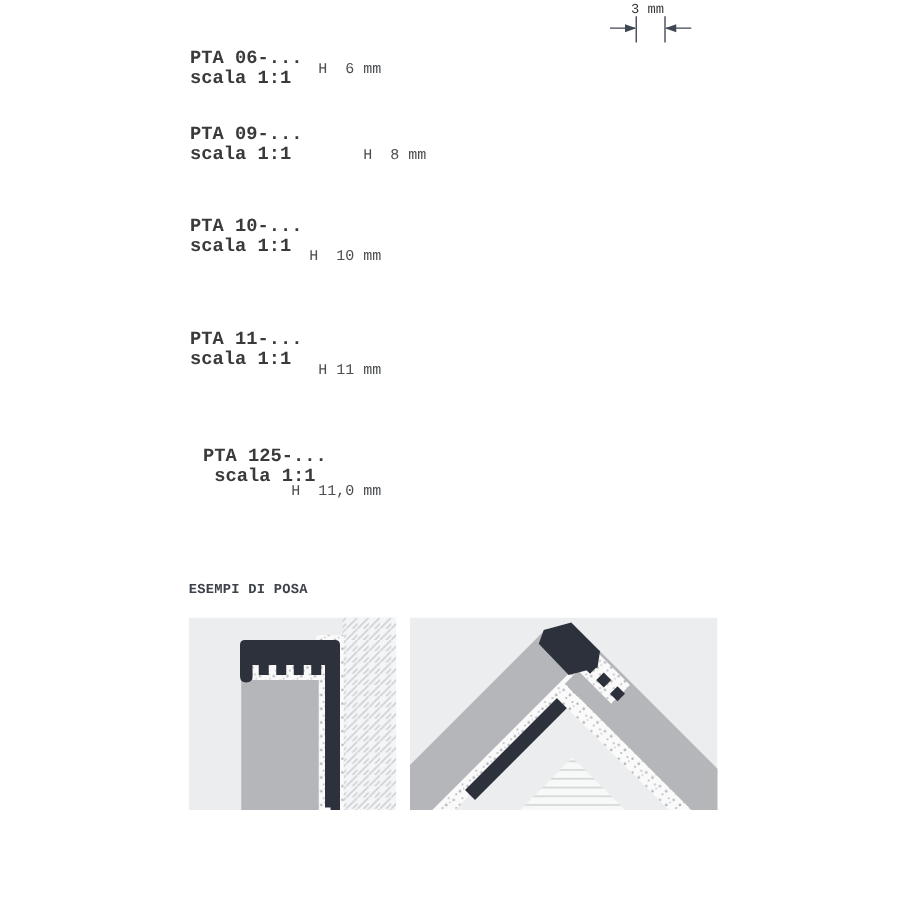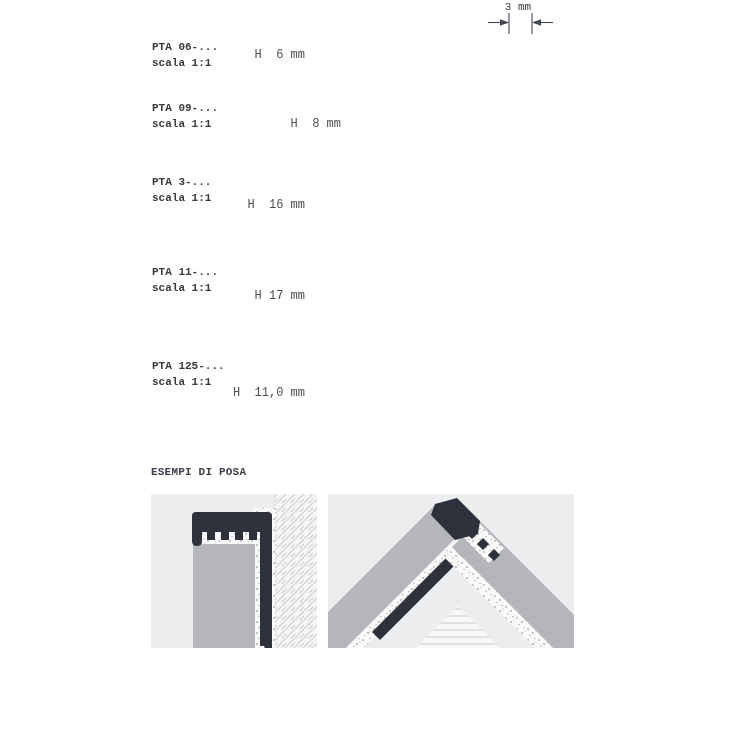--- a/index.html
+++ b/index.html
@@ -2,21 +2,21 @@
 <html><head>
 <meta charset="utf-8">
 <style>
   html,body{margin:0;padding:0;background:#ffffff;}
   #stage{
     position:relative;width:735px;height:648px;background:var(--c-page,#fff);
     font-family:Liberation Mono, monospace;overflow:hidden;margin-left:12px;
   }
   .prow-code{
     position:absolute;left:140px;width:120px;
-    font-size:11px;font-weight:700;color:var(--c-text,#3a3a3a);line-height:16px;
+    font-size:15px;font-weight:700;color:var(--c-text,#3a3a3a);line-height:16px;
   }
   .prow-h{
     position:absolute;left:180px;width:113px;text-align:right;
     font-size:12px;font-weight:400;color:var(--c-text2,#4c4f52);white-space:pre;
   }
   #examples-heading{
     position:absolute;left:139px;top:466px;
     font-size:11px;font-weight:700;letter-spacing:.2px;color:var(--c-heading,#3c414b);
   }
   .panel{position:absolute;top:494px;}
@@ -42,30 +42,30 @@
         <div>PTA 06-...</div>
         <div>scala 1:1</div>
       </div>
       <div class="prow-h" style="top: 47.5px;">H  6 mm</div>
       <div class="prow-code" style="top: 100px;">
         <div>PTA 09-...</div>
         <div>scala 1:1</div>
       </div>
       <div class="prow-h" style="top: 116.5px; padding-left: 36px;">H  8 mm</div>
       <div class="prow-code" style="top: 174px;">
-        <div>PTA 3-...</div>
+        <div>PTA 10-...</div>
         <div>scala 1:1</div>
       </div>
-      <div class="prow-h" style="top: 197.5px;">H  16 mm</div>
+      <div class="prow-h" style="top: 197.5px;">H  10 mm</div>
       <div class="prow-code" style="top: 264px;">
         <div>PTA 11-...</div>
         <div>scala 1:1</div>
       </div>
-      <div class="prow-h" style="top: 289px;">H 17 mm</div>
-      <div class="prow-code" style="top: 358px;">
+      <div class="prow-h" style="top: 289px;">H 11 mm</div>
+      <div class="prow-code" style="top: 358px; text-align: center;">
         <div>PTA 125-...</div>
         <div>scala 1:1</div>
       </div>
       <div class="prow-h" style="top: 386px;">H  11,0 mm</div>
     </div>
 
   <div id="examples-heading">ESEMPI DI POSA</div>
 
   <svg class="panel" style="left:139px;" width="166" height="210" viewBox="0 0 166 210">
     <defs>

